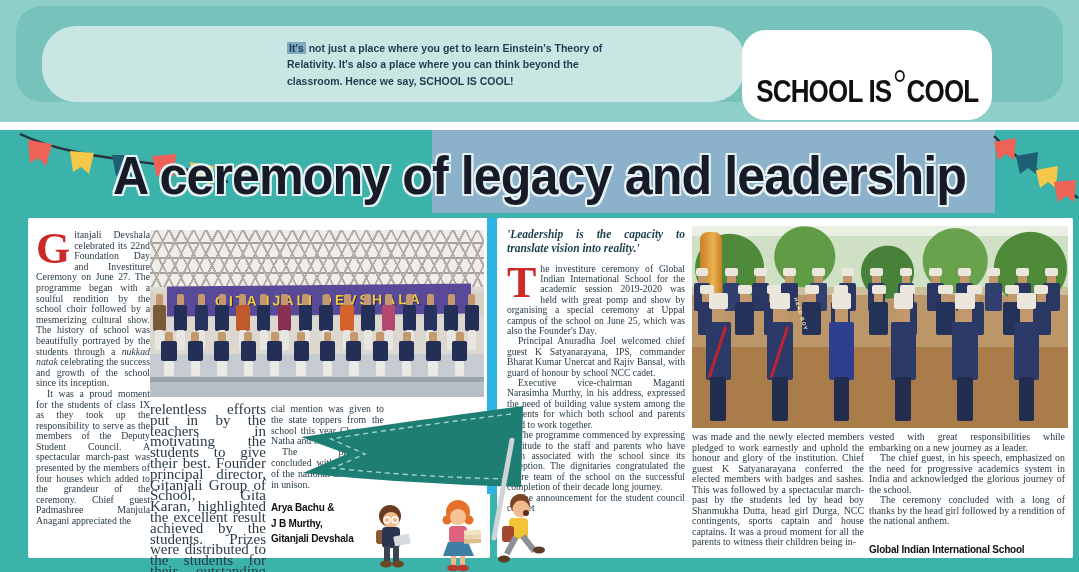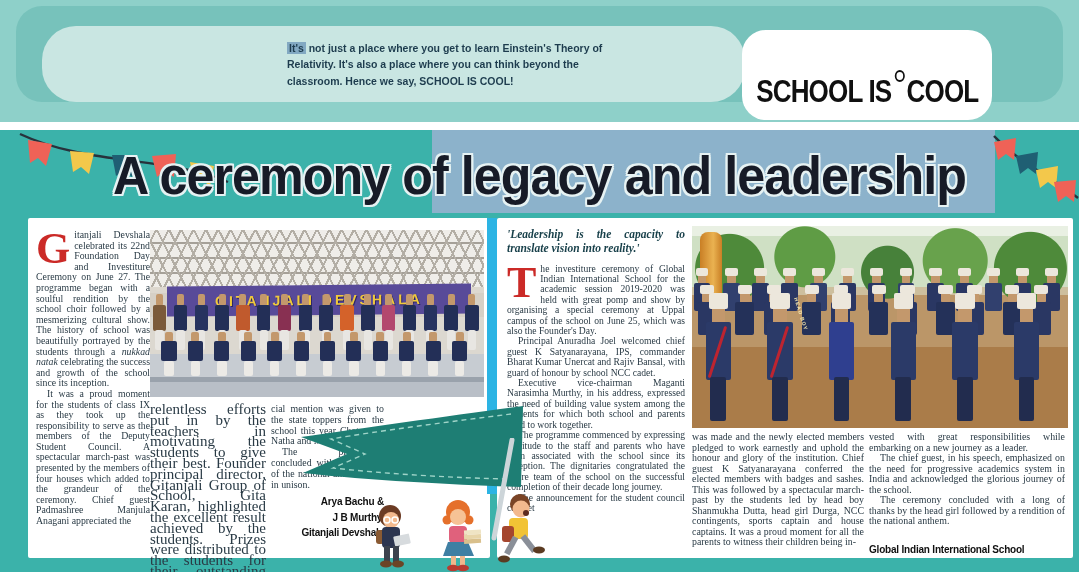--- a/index.html
+++ b/index.html
@@ -44,21 +44,21 @@
         font-family:"Liberation Serif","DejaVu Serif",serif;}
   .byline{font-weight:700;font-size:10px;line-height:1.55;color:#101010;letter-spacing:-0.2px;}
 
   
   .col1{position:absolute;left:8px;top:12px;width:114px;height:322px;overflow:hidden;font-size:9.8px;line-height:10.6px;}
   .col1 .jt{font-size:9.8px;line-height:10.6px;}
   .col2{position:absolute;left:122px;top:186px;width:116px;height:150px;}
   .col2 .jt{font-size:15px;line-height:10.8px;}
   .col3{position:absolute;left:243px;top:186px;width:113px;height:150px;}
   .col3 .jt{font-size:9.9px;line-height:10.8px;}
-  .byline-left{margin-top:4px;text-align:right;}
+  .byline-left{margin-top:10px;}
 
   
   .colm{position:absolute;left:10px;top:8px;width:178px;height:326px;overflow:hidden;}
   .colm .jt{font-size:9.6px;line-height:10.4px;}
   .quote{margin:2px 0 8px 0;font-family:"Liberation Serif","DejaVu Serif",serif;font-style:italic;font-weight:700;
         font-size:11.5px;line-height:1.2;color:#173f49;text-align:justify;}
   .colr2{position:absolute;left:195px;top:214px;width:172px;height:126px;}
   .colr2 .jt{font-size:9.9px;line-height:10.5px;}
   .colr3{position:absolute;left:372px;top:214px;width:196px;height:108px;overflow:hidden;}
   .colr3 .jt{font-size:9.9px;line-height:10.5px;}

